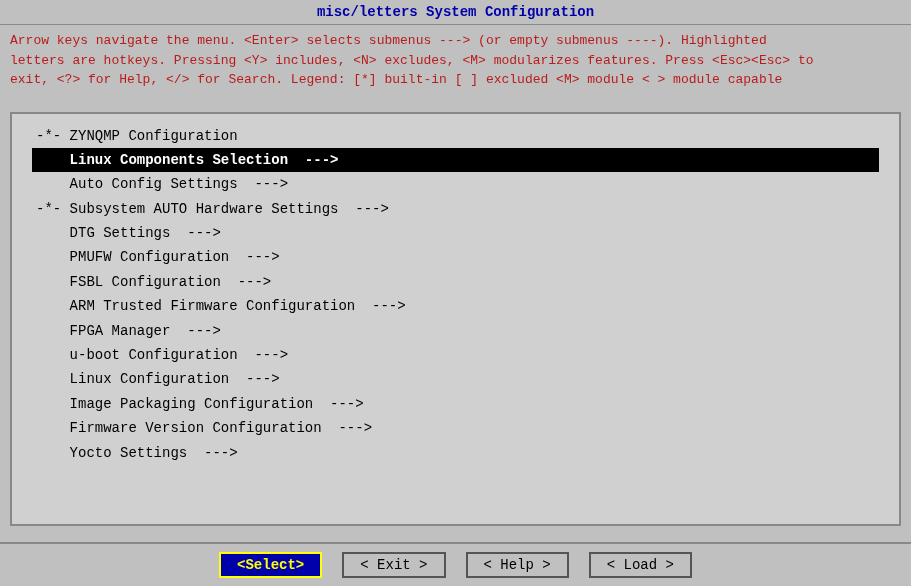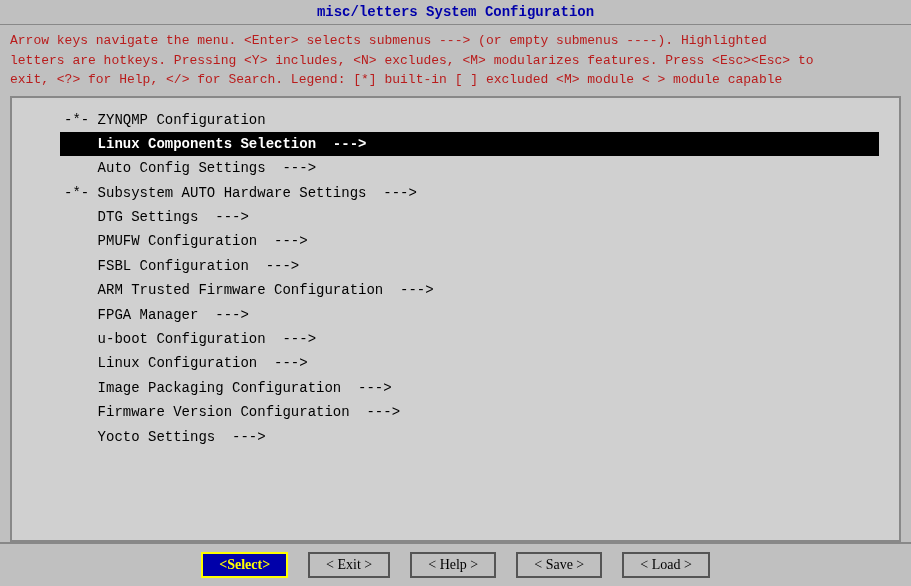--- a/index.html
+++ b/index.html
@@ -30,27 +30,26 @@
       background: #c0c0c0;
       padding: 6px 10px;
       color: #b91c1c;
       font-size: 13px;
       line-height: 1.5;
     }
 
     
     #main-area {
       flex: 1;
-      margin: 0 10px;
+      margin: 16px 10px;
       border: 2px solid #888;
       background: #d0d0d0;
       display: flex;
       flex-direction: column;
       overflow: hidden;
-      padding-left: 28px;
     }
 
     #menu-container {
       flex: 1;
       padding: 10px 20px;
       overflow-y: auto;
     }
 
     .menu-item {
       padding: 1px 4px;
@@ -75,21 +74,21 @@
       display: flex;
       justify-content: center;
       align-items: center;
       gap: 20px;
     }
 
     .bottom-btn {
       background: #c0c0c0;
       border: 2px solid #555;
       padding: 3px 16px;
-      font-family: Liberation Serif, serif;
+      font-family: Liberation Mono, monospace;
       font-size: 14px;
       color: #000;
       cursor: pointer;
       outline: none;
     }
 
     .bottom-btn.active {
       background: #0000aa;
       color: #ffff00;
       border-color: #ffff00;
@@ -127,15 +126,14 @@
       <div class="menu-item">    Firmware Version Configuration  ---&gt;</div>
       <div class="menu-item">    Yocto Settings  ---&gt;</div>
     </div>
 </div>
 
 <div id="button-bar">
 
 <button class="bottom-btn active">&lt;Select&gt;</button>
     <button class="bottom-btn">&lt; Exit &gt;</button>
     <button class="bottom-btn">&lt; Help &gt;</button>
-    <button class="bottom-btn">&lt; Save &gt;</button>
     <button class="bottom-btn">&lt; Load &gt;</button>
   </div>
 
 </body></html>

